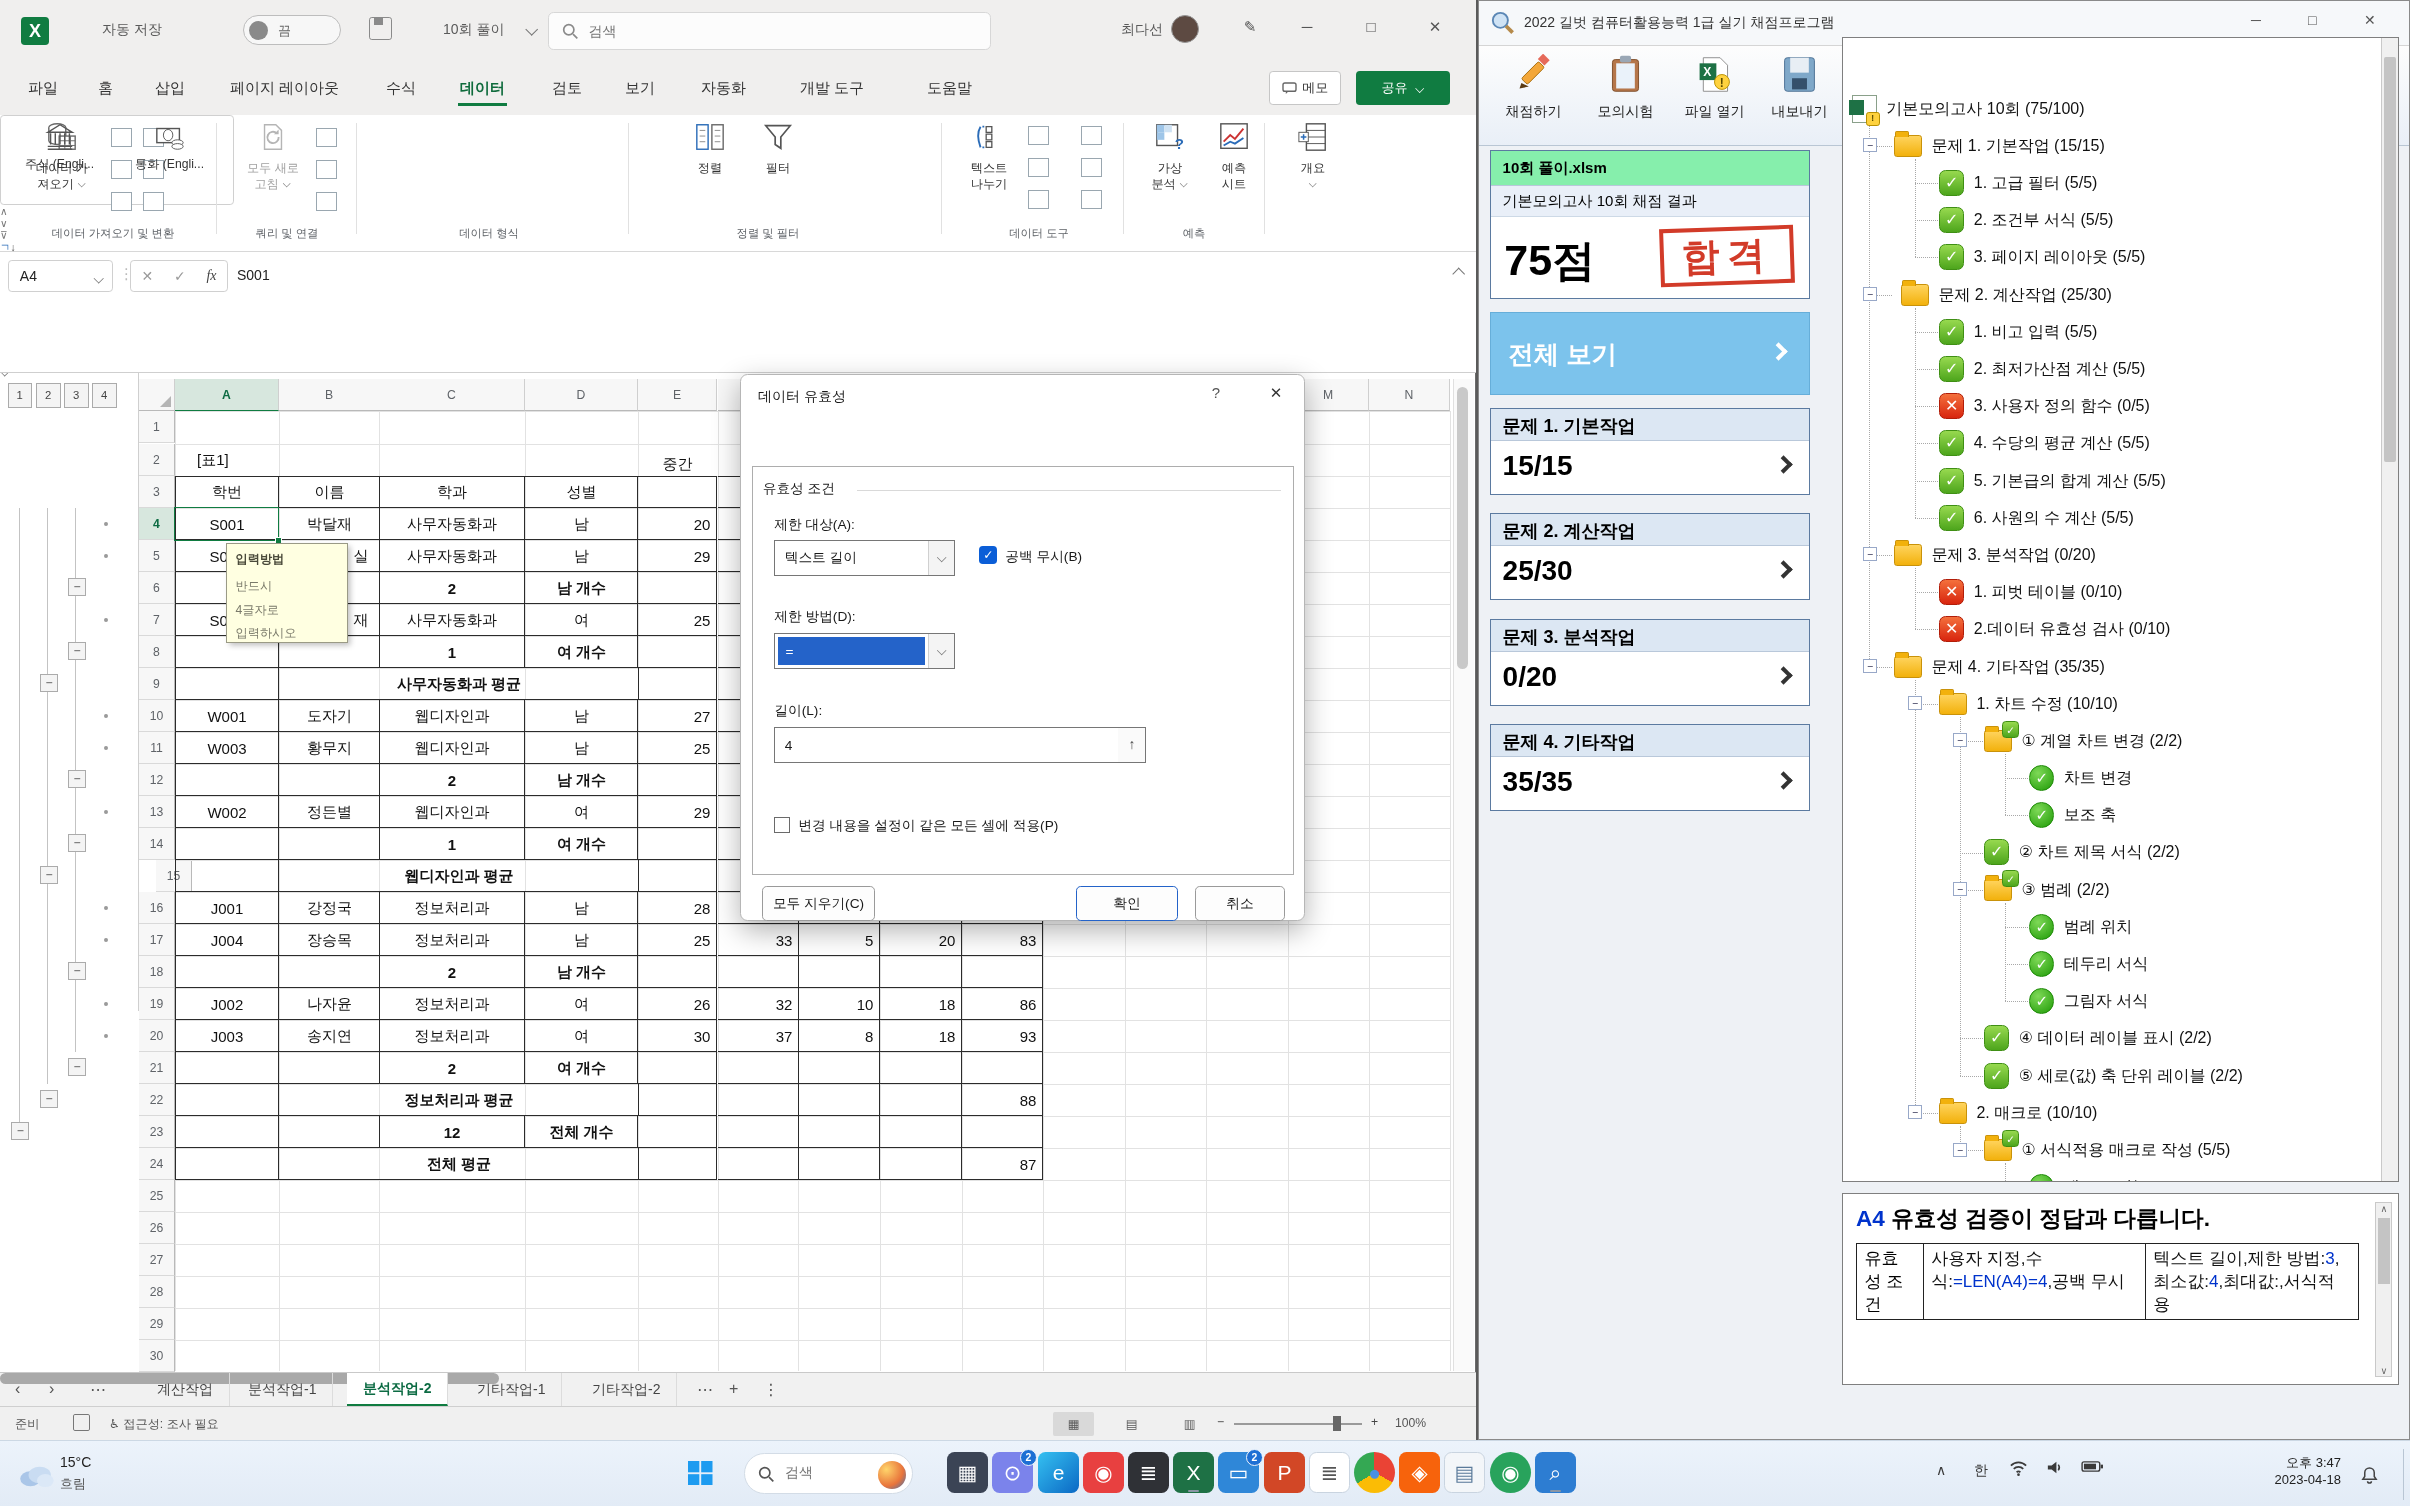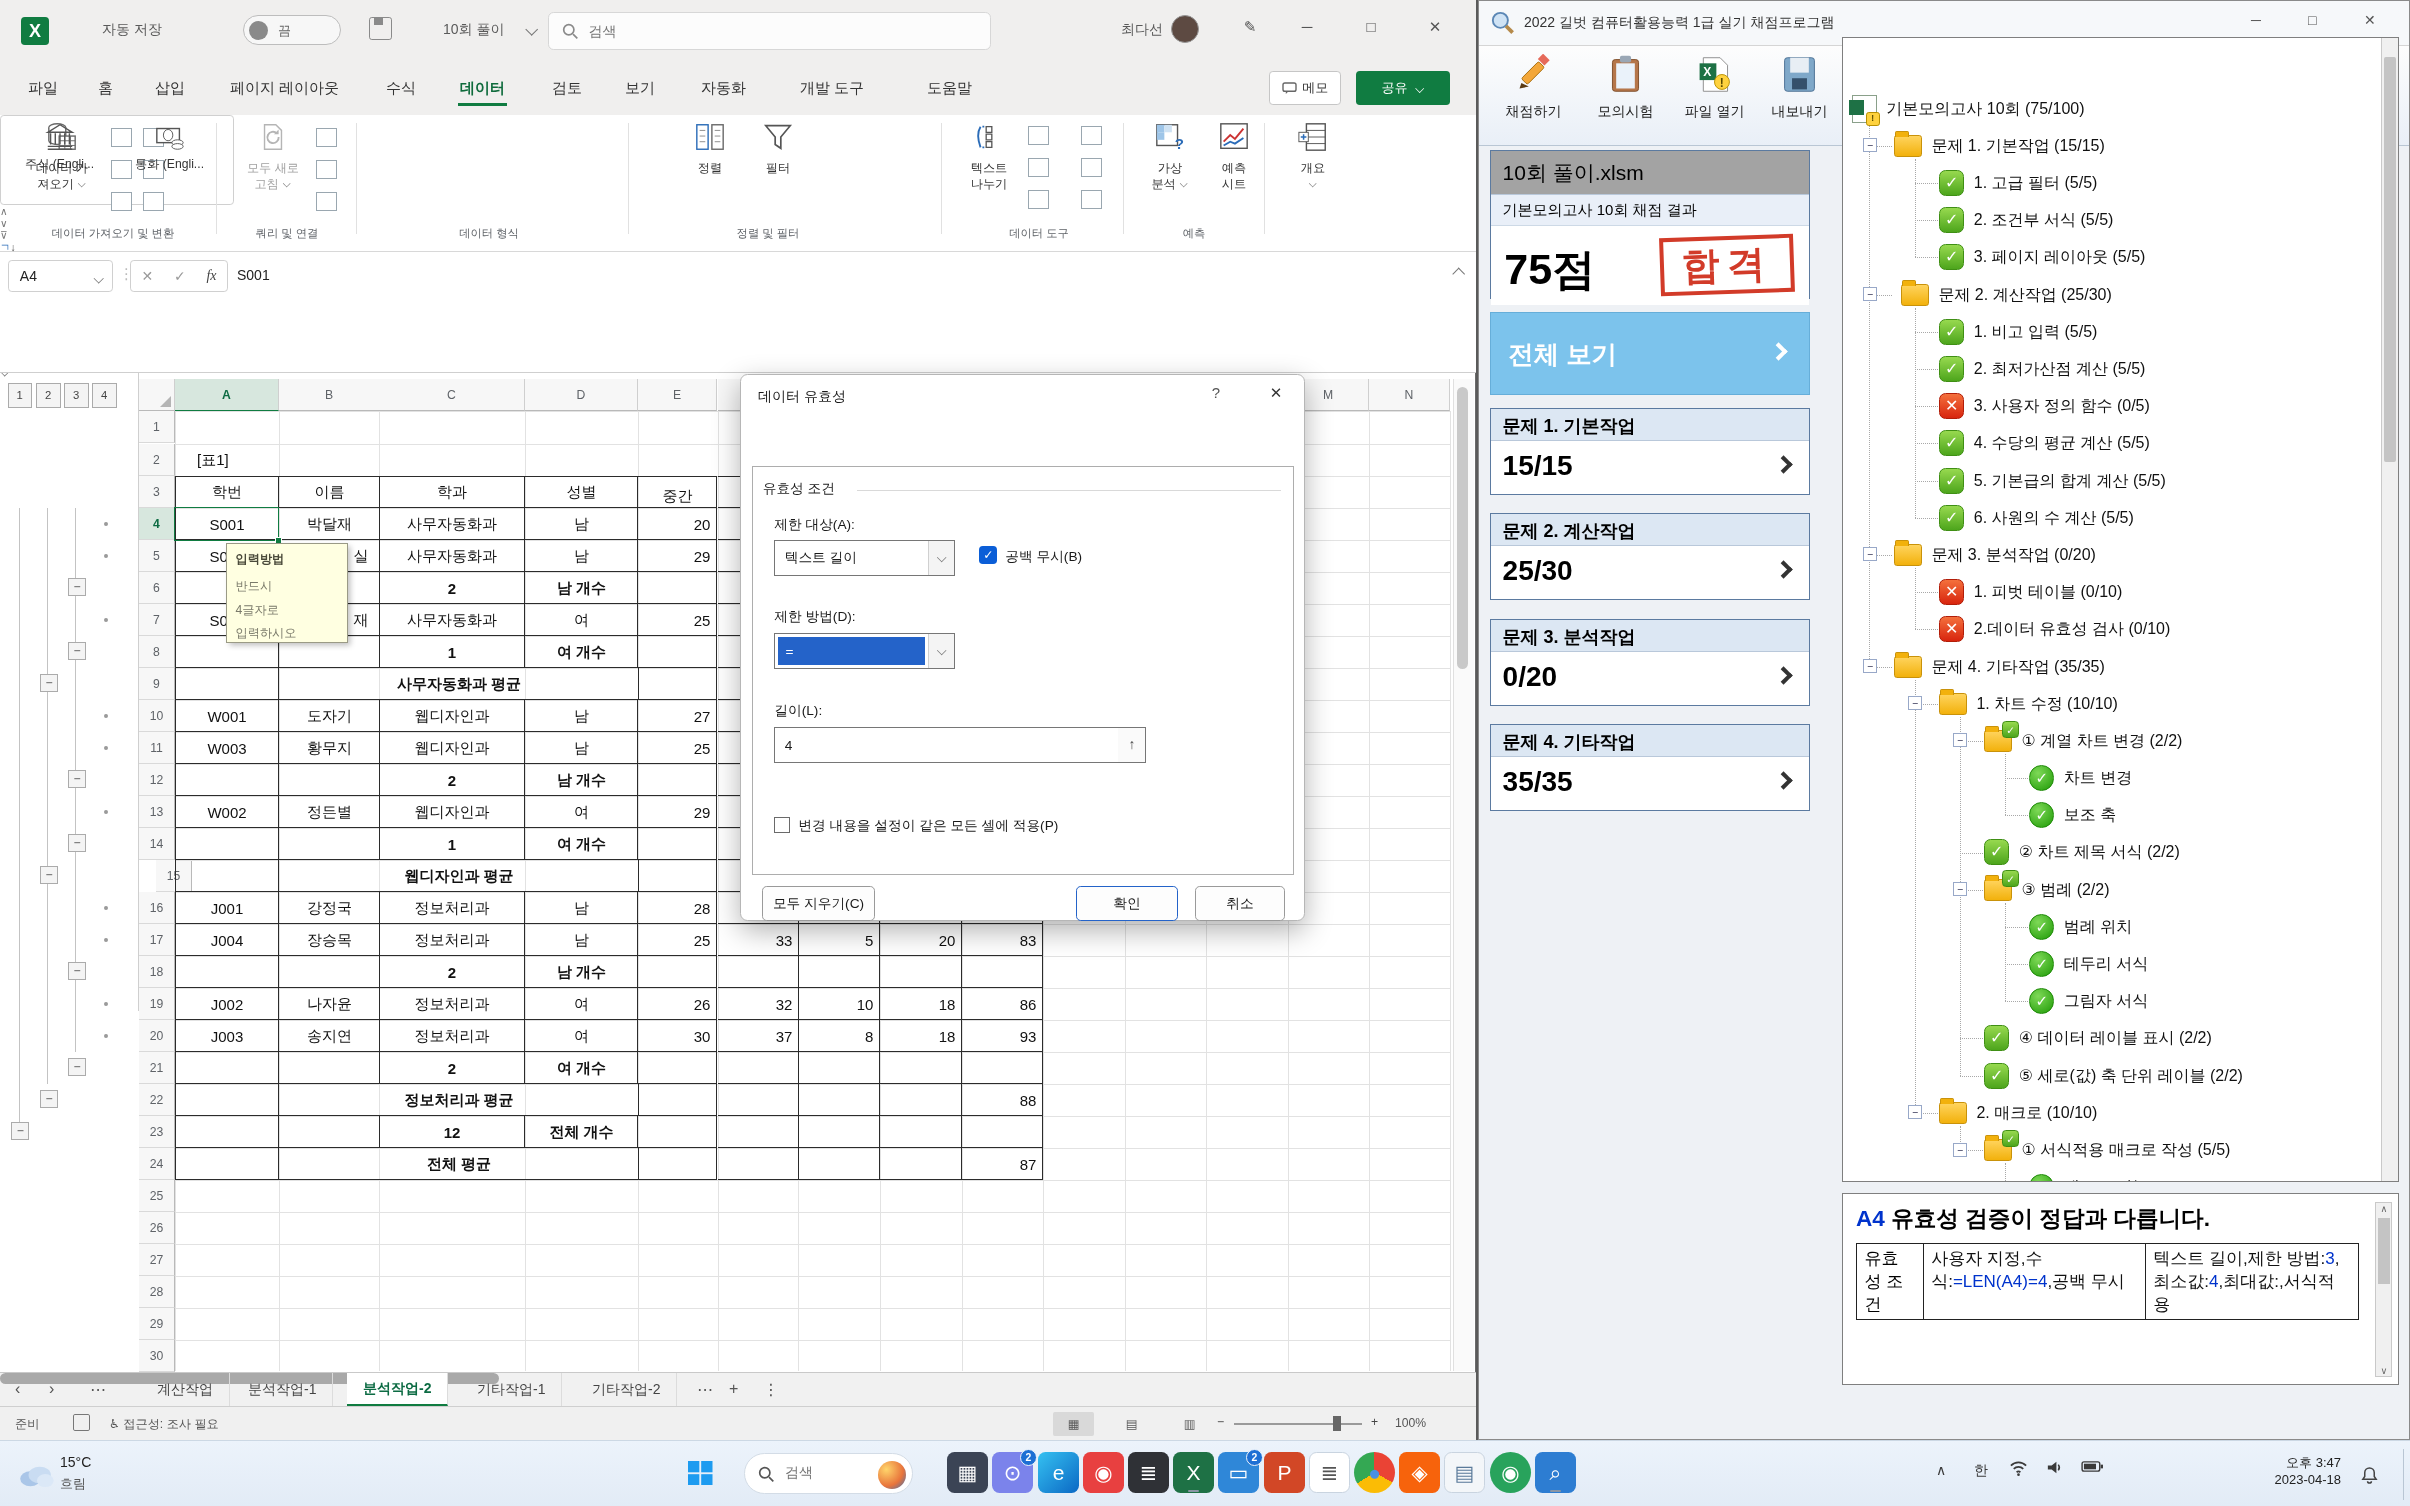--- a/index.html
+++ b/index.html
@@ -594,21 +594,21 @@
         <div class="tcell" style="left: 638px; top: 1148px; width: 79px; height: 32px;"></div>
         <div class="tcell" style="left: 718px; top: 1148px; width: 81px; height: 32px;"></div>
         <div class="tcell" style="left: 798px; top: 1148px; width: 82px; height: 32px;"></div>
         <div class="tcell" style="left: 880px; top: 1148px; width: 82px; height: 32px;"></div>
         <div class="tcell" style="left: 962px; top: 1148px; width: 81px; height: 32px;"></div>
         <div class="txtcell" style="left: 190px; top: 444px; width: 104px; height: 32px; padding-left: 7px;">[표1]</div>
         <div class="txtcell" style="left: 175px; top: 476px; width: 104px; height: 32px; justify-content: center;">학번</div>
         <div class="txtcell" style="left: 279px; top: 476px; width: 101px; height: 32px; justify-content: center;">이름</div>
         <div class="txtcell" style="left: 379px; top: 476px; width: 146px; height: 32px; justify-content: center;">학과</div>
         <div class="txtcell" style="left: 525px; top: 476px; width: 113px; height: 32px; justify-content: center;">성별</div>
-        <div class="txtcell" style="left: 638px; top: 480px; width: 79px; height: 32px; justify-content: center;">중간</div>
+        <div class="txtcell" style="left: 638px; top: 448px; width: 79px; height: 32px; justify-content: center;">중간</div>
         <div class="txtcell" style="left: 175px; top: 508px; width: 104px; height: 32px; justify-content: center;">S001</div>
         <div class="txtcell" style="left: 279px; top: 508px; width: 101px; height: 32px; justify-content: center;">박달재</div>
         <div class="txtcell" style="left: 379px; top: 508px; width: 146px; height: 32px; justify-content: center;">사무자동화과</div>
         <div class="txtcell" style="left: 525px; top: 508px; width: 113px; height: 32px; justify-content: center;">남</div>
         <div class="txtcell" style="left: 638px; top: 508px; width: 79px; height: 32px; justify-content: flex-end; padding-right: 6.6px;">20</div>
         <div class="txtcell" style="left: 175px; top: 540px; width: 104px; height: 32px; justify-content: center;">S003</div>
         <div class="txtcell" style="left: 379px; top: 540px; width: 146px; height: 32px; justify-content: center;">사무자동화과</div>
         <div class="txtcell" style="left: 525px; top: 540px; width: 113px; height: 32px; justify-content: center;">남</div>
         <div class="txtcell" style="left: 638px; top: 540px; width: 79px; height: 32px; justify-content: flex-end; padding-right: 6.6px;">29</div>
         <div class="txtcell b" style="left: 379px; top: 572px; width: 146px; height: 32px; justify-content: center;">2</div>
@@ -872,21 +872,21 @@
         <div class="gbtn" style="left: 633px; width: 122px;">
           <div class="gi"><svg width="41" height="41" viewBox="0 0 44 44" style="font-size:15px">
               <rect x="8" y="5" width="28" height="34" rx="6" fill="#e8f2fb" stroke="#3c7ab8" stroke-width="3"></rect>
               <text x="18" y="32" font-size="24" font-weight="bold" fill="#3c7ab8">i</text>
             </svg></div>
           <div>프로그램 정보</div>
         </div>
       </div>
 
     <div class="card" style="top:149px;height:149px">
-      <div style="background:#a3a3a3;padding:7.5px 11.3px;font-size:21px;font-weight:normal;border-bottom:0.9px solid #b9c8da">10회 풀이.xlsm</div>
+      <div style="background:#86efac;padding:7.5px 11.3px;font-size:15px;font-weight:bold;border-bottom:0.9px solid #b9c8da">10회 풀이.xlsm</div>
       <div style="background:#e9eff8;padding:5.6px 11.3px;font-size:15px;border-bottom:0.9px solid #cdd9e6">기본모의고사 10회 채점 결과</div>
       <div style="position:relative;height:79px;background:#fff">
         <div style="position:absolute;left:13px;top:15px;font-size:43px;font-weight:bold">75점</div>
         <div style="position:absolute;left:169px;top:9.4px;width:134px;height:58px;border:4.7px solid #d23b29;color:#d23b29;font-size:38px;font-weight:bold;font-family:'Liberation Serif',serif;display:flex;align-items:center;justify-content:center;letter-spacing:7.5px;transform:rotate(-2deg)">합격</div>
       </div>
     </div>
     <div style="position:absolute;left:11.3px;top:311px;width:320px;height:83px;background:#7cc3ec;border:0.9px solid #66aed9">
       <div style="position:absolute;left:17px;top:24.5px;color:#fff;font-size:25.4px;font-weight:bold">전체 보기</div>
       <span class="chev" style="position:absolute;right:24.5px;top:32px"></span>
     </div>

